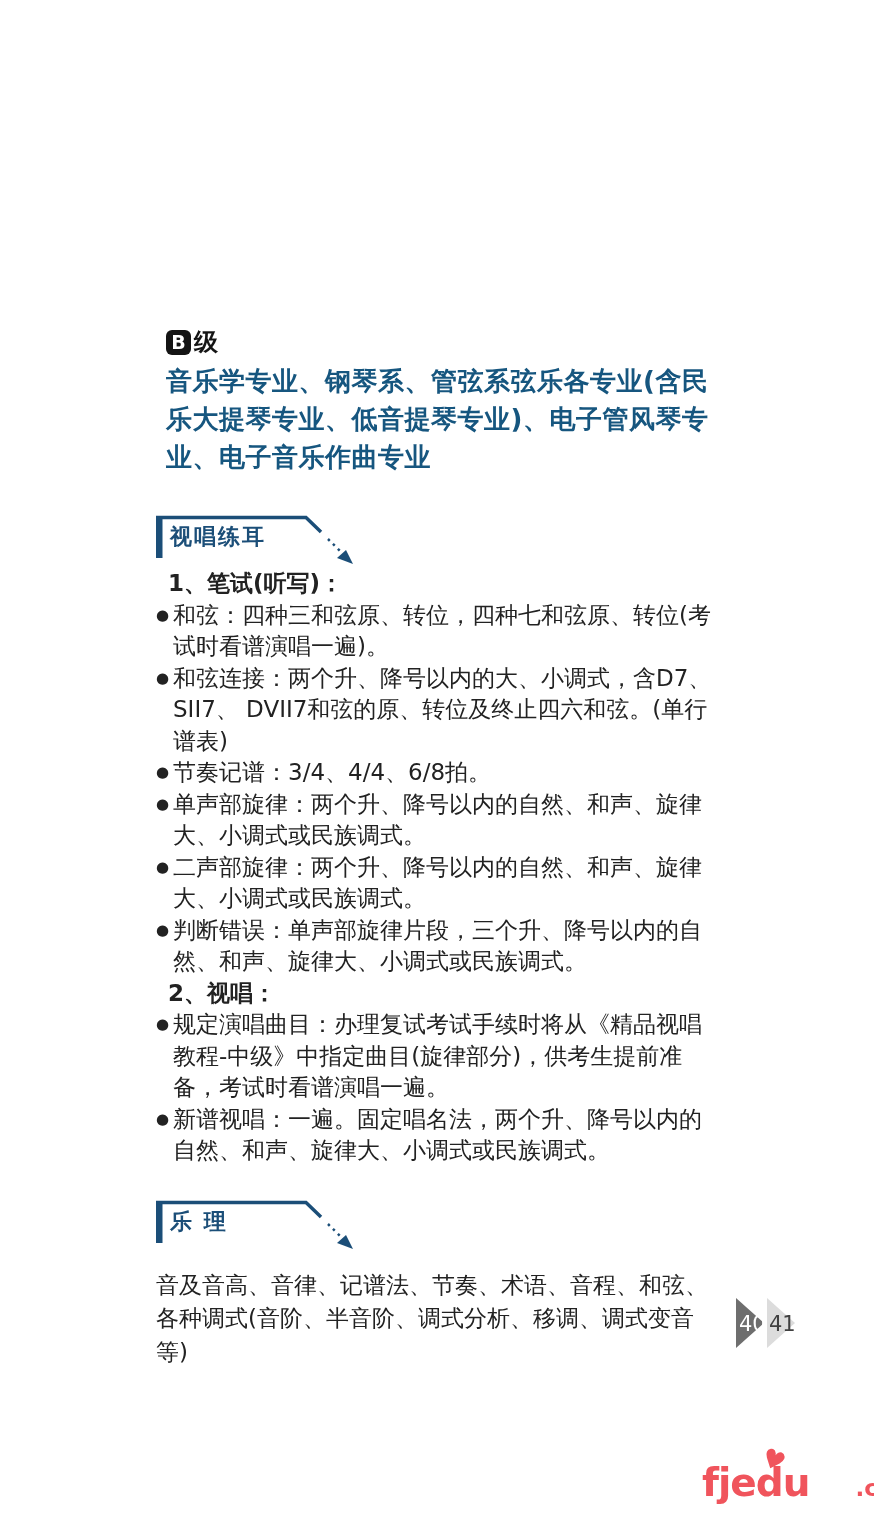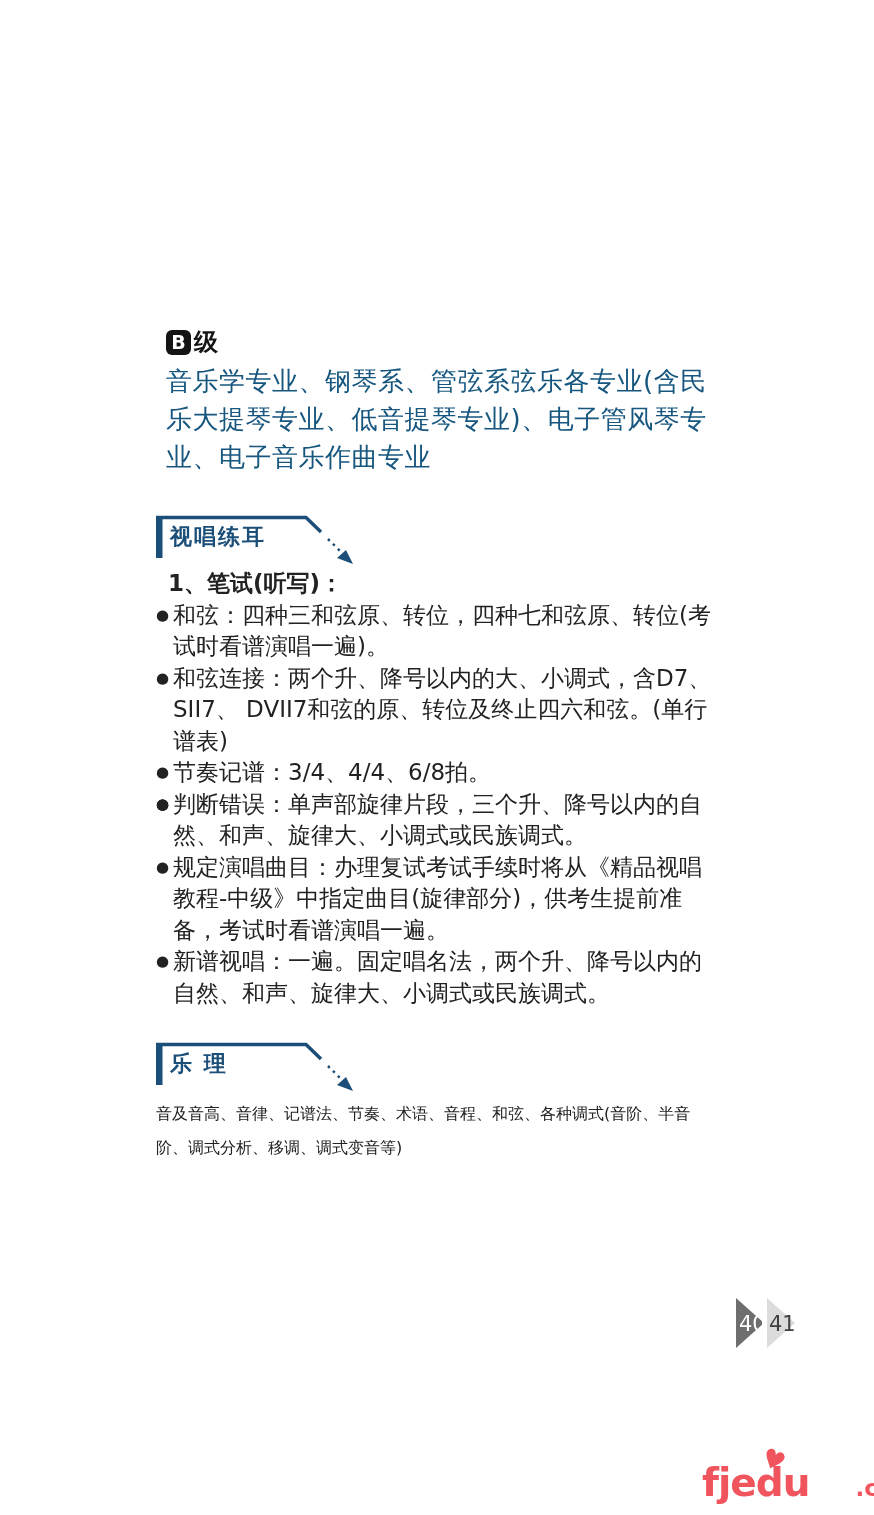--- a/index.html
+++ b/index.html
@@ -10,33 +10,33 @@
   .content{position:absolute;left:156px;top:328px;width:560px;}
   
   .level-row{display:flex;align-items:center;gap:3px;margin:0 0 6px 10px;height:28px;}
   .badge{
     width:25px;height:25px;background:#141414;color:#fff;border-radius:6px;
     display:flex;align-items:center;justify-content:center;
     font-weight:bold;font-size:19px;line-height:1;
   }
   .level-suffix{font-size:24px;font-weight:bold;color:#141414;}
   
-  .majors{margin:0 0 16px 10px;font-size:26px;font-weight:normal;color:#16567f;line-height:38px;letter-spacing:0.5px;}
+  .majors{margin:0 0 16px 10px;font-size:26px;font-weight:bold;color:#16567f;line-height:38px;letter-spacing:0.5px;}
   
   .sec-header{position:relative;height:52px;margin-top:30px;}
   .sec-header.first{margin-top:36px;}
   .sec-svg{position:absolute;left:0;top:0;}
   .sec-title{position:absolute;left:14px;top:10px;font-size:22px;font-weight:bold;color:#1b4e78;letter-spacing:2px;white-space:nowrap;}
   
   .list{margin-top:4px;font-size:23px;line-height:31.5px;color:#222;}
   .item{margin:0;position:relative;}
   .item.num{font-weight:bold;padding-left:12px;}
   .item.bullet{padding-left:17px;}
   .dot{position:absolute;left:0;top:0;font-size:15px;color:#222;}
-  .theory-body{margin-top:6px;font-size:16px;line-height:33.5px;color:#222;}
+  .theory-body{margin-top:20px;font-size:23px;line-height:33.5px;color:#222;}
   
   .page-markers{position:absolute;left:736px;top:1297px;width:62px;height:54px;}
   .marker-num{position:absolute;font-size:21px;font-family:"DejaVu Sans","Liberation Sans",sans-serif;}
   .num-left{left:3px;top:15px;color:#ffffff;}
   .num-right{left:33px;top:15px;color:#404040;}
   
   .logo{position:absolute;left:702px;top:1460px;color:#f0545c;font-weight:bold;white-space:nowrap;}
   .logo-main{font-size:39px;letter-spacing:-1px;}
   .logo-com{font-size:23px;margin-left:46px;}
   .logo-heart{position:absolute;left:60px;top:-15px;font-size:26px;transform:rotate(22deg);color:#f0545c;}
@@ -62,23 +62,24 @@
         <path d="M197,52 L181,46 L190,38 Z" fill="#1b4e78"></path>
       </svg>
       <span class="sec-title">视唱练耳</span>
     </div>
 
     <div class="list">
       <p class="item num"><span class="txt">1、笔试(听写)：</span></p>
       <p class="item bullet"><span class="dot">●</span><span class="txt">和弦：四种三和弦原、转位，四种七和弦原、转位(考试时看谱演唱一遍)。</span></p>
       <p class="item bullet"><span class="dot">●</span><span class="txt">和弦连接：两个升、降号以内的大、小调式，含D7、SII7、 DVII7和弦的原、转位及终止四六和弦。(单行谱表)</span></p>
       <p class="item bullet"><span class="dot">●</span><span class="txt">节奏记谱：3/4、4/4、6/8拍。</span></p>
-      <p class="item bullet"><span class="dot">●</span></p>
-      <p class="item bullet"><span class="dot">●</span></p>
+      <p class="item bullet"><span class="dot">●</span><span class="txt">单声部旋律：两个升、降号以内的自然、和声、旋律大、小调式或民族调式。</span></p>
+      <p class="item bullet"><span class="dot">●</span><span class="txt">二声部旋律：两个升、降号以内的自然、和声、旋律大、小调式或民族调式。</span></p>
       <p class="item bullet"><span class="dot">●</span><span class="txt">判断错误：单声部旋律片段，三个升、降号以内的自然、和声、旋律大、小调式或民族调式。</span></p>
+      <p class="item num"><span class="txt">2、视唱：</span></p>
       <p class="item bullet"><span class="dot">●</span><span class="txt">规定演唱曲目：办理复试考试手续时将从《精品视唱教程-中级》中指定曲目(旋律部分)，供考生提前准备，考试时看谱演唱一遍。</span></p>
       <p class="item bullet"><span class="dot">●</span><span class="txt">新谱视唱：一遍。固定唱名法，两个升、降号以内的自然、和声、旋律大、小调式或民族调式。</span></p>
     </div>
 
     <div class="sec-header">
       <svg class="sec-svg" width="230" height="58" viewBox="0 0 230 58">
         <rect x="0" y="4" width="6.5" height="42" fill="#1b4e78"></rect>
         <path d="M0,5.5 H150 L165,20" stroke="#1b4e78" stroke-width="3.5" fill="none"></path>
         <line x1="172" y1="27" x2="186" y2="41" stroke="#1b4e78" stroke-width="2.5" stroke-dasharray="2.5,4.5"></line>
         <path d="M197,52 L181,46 L190,38 Z" fill="#1b4e78"></path>

